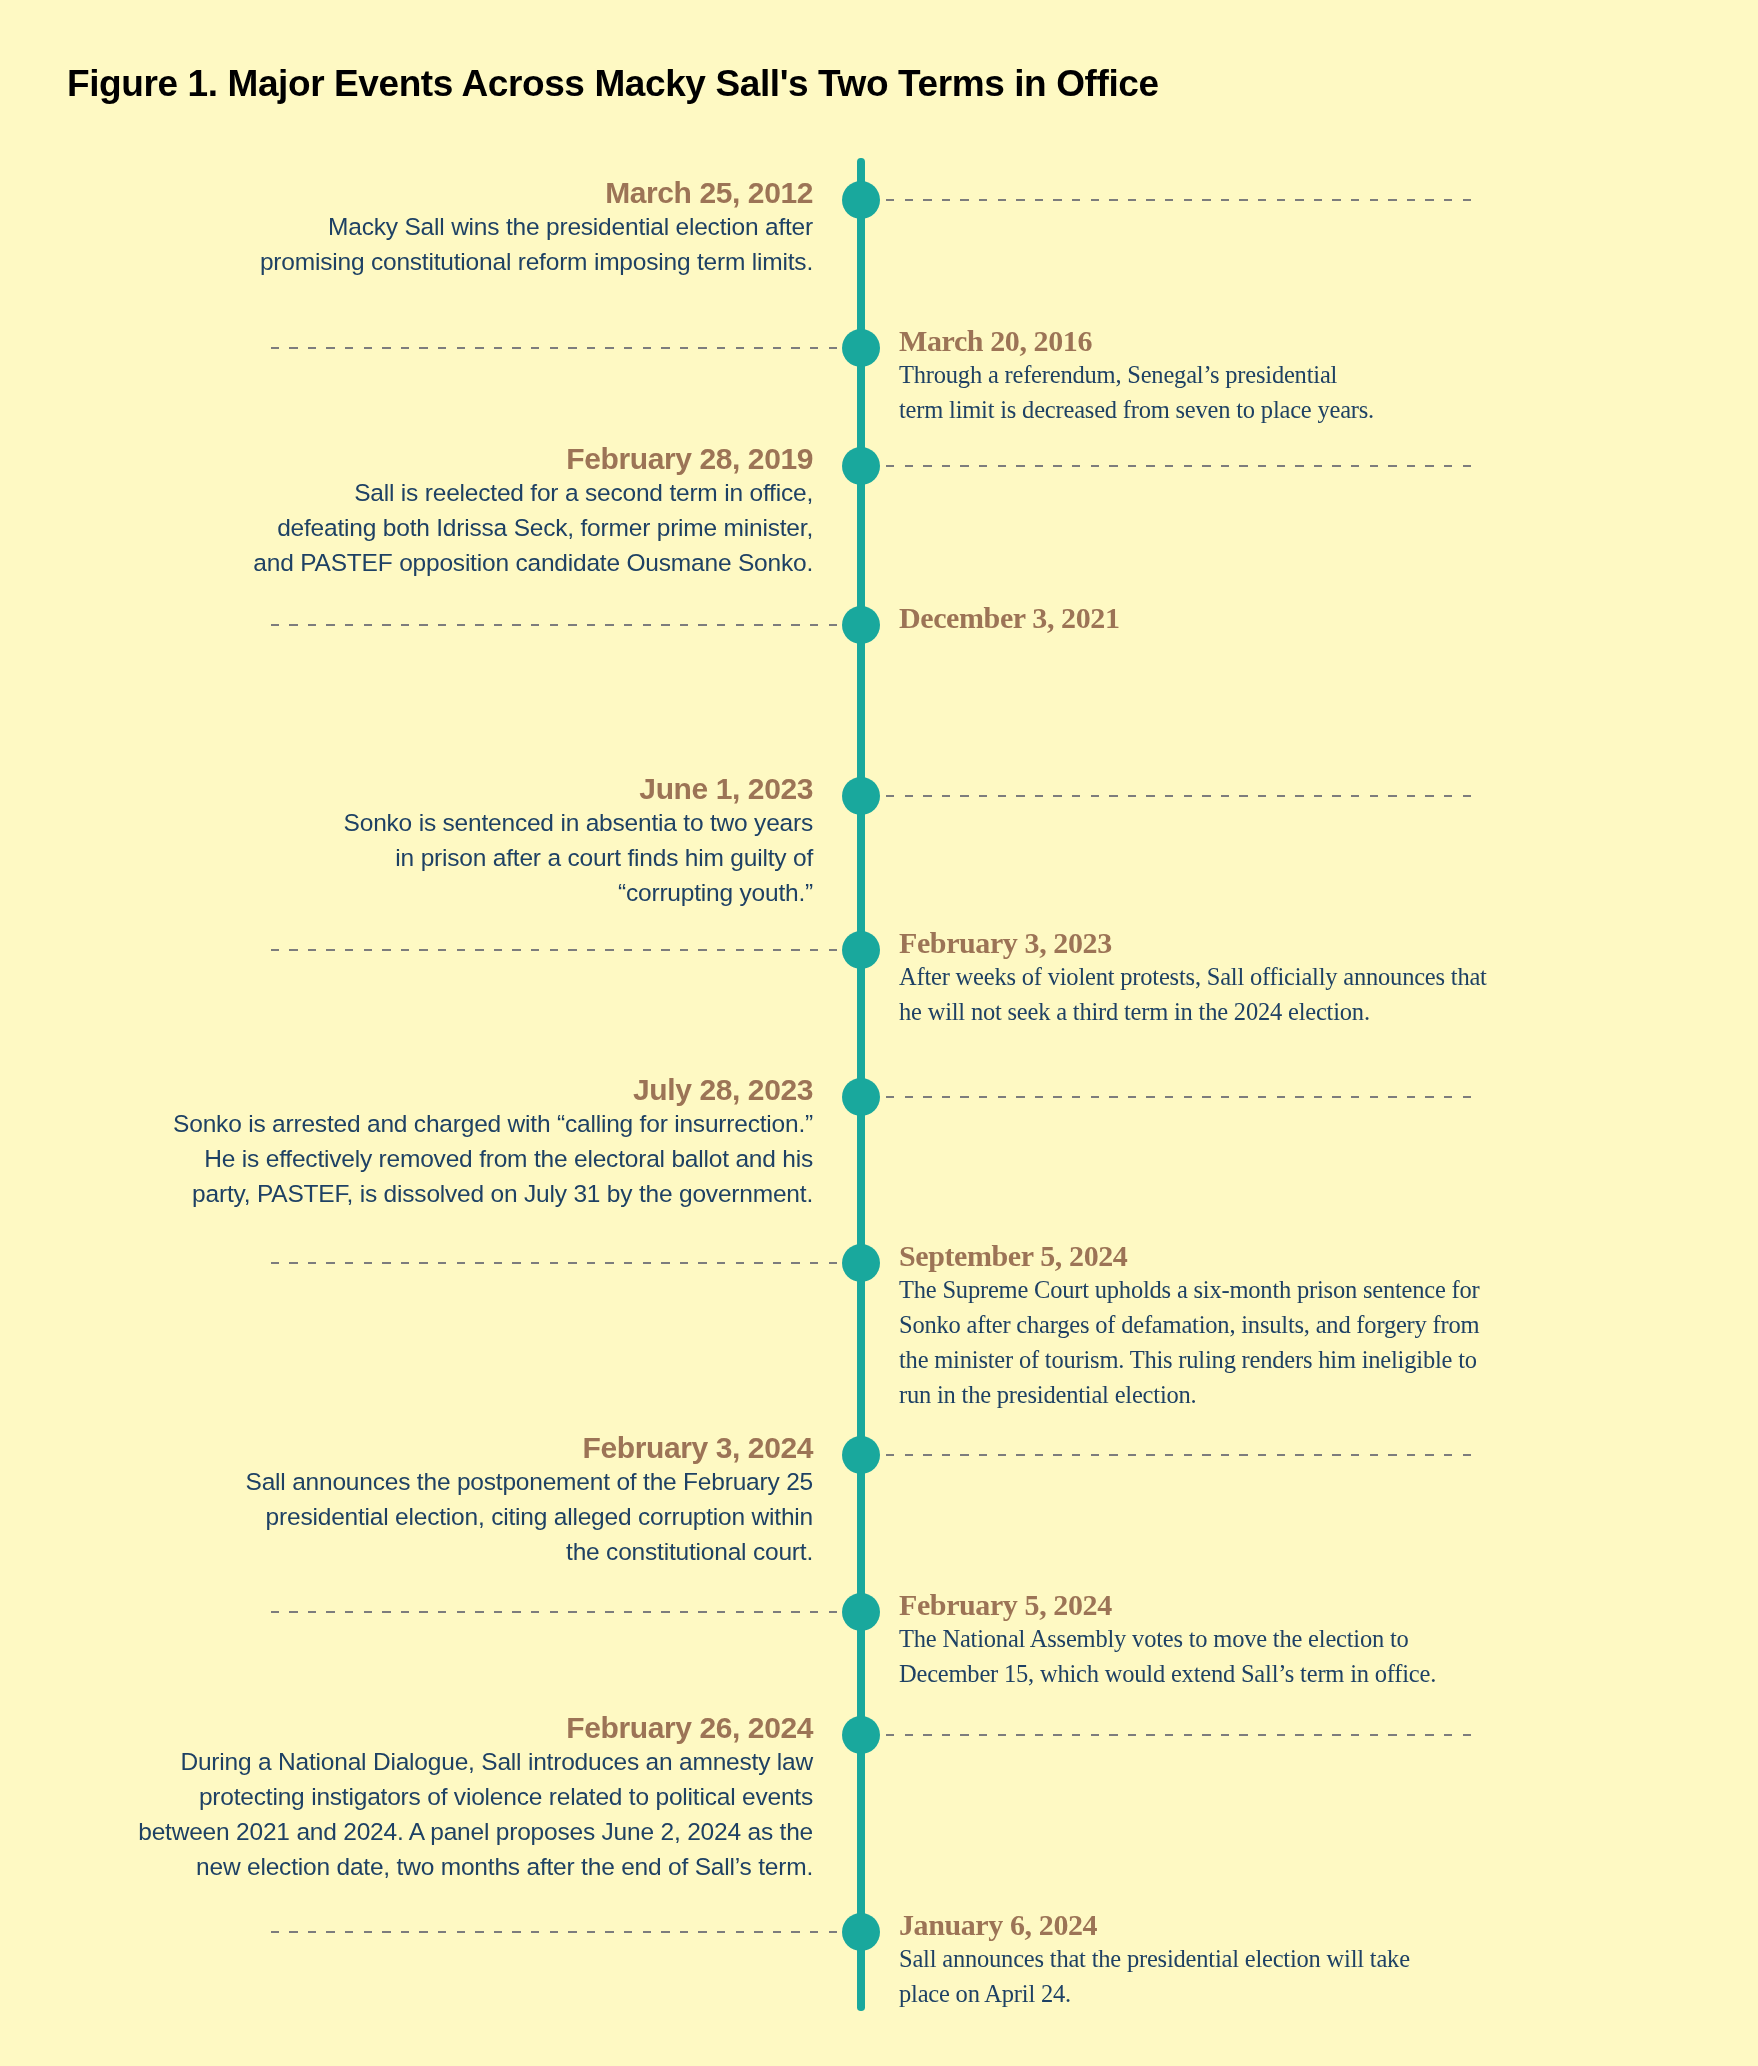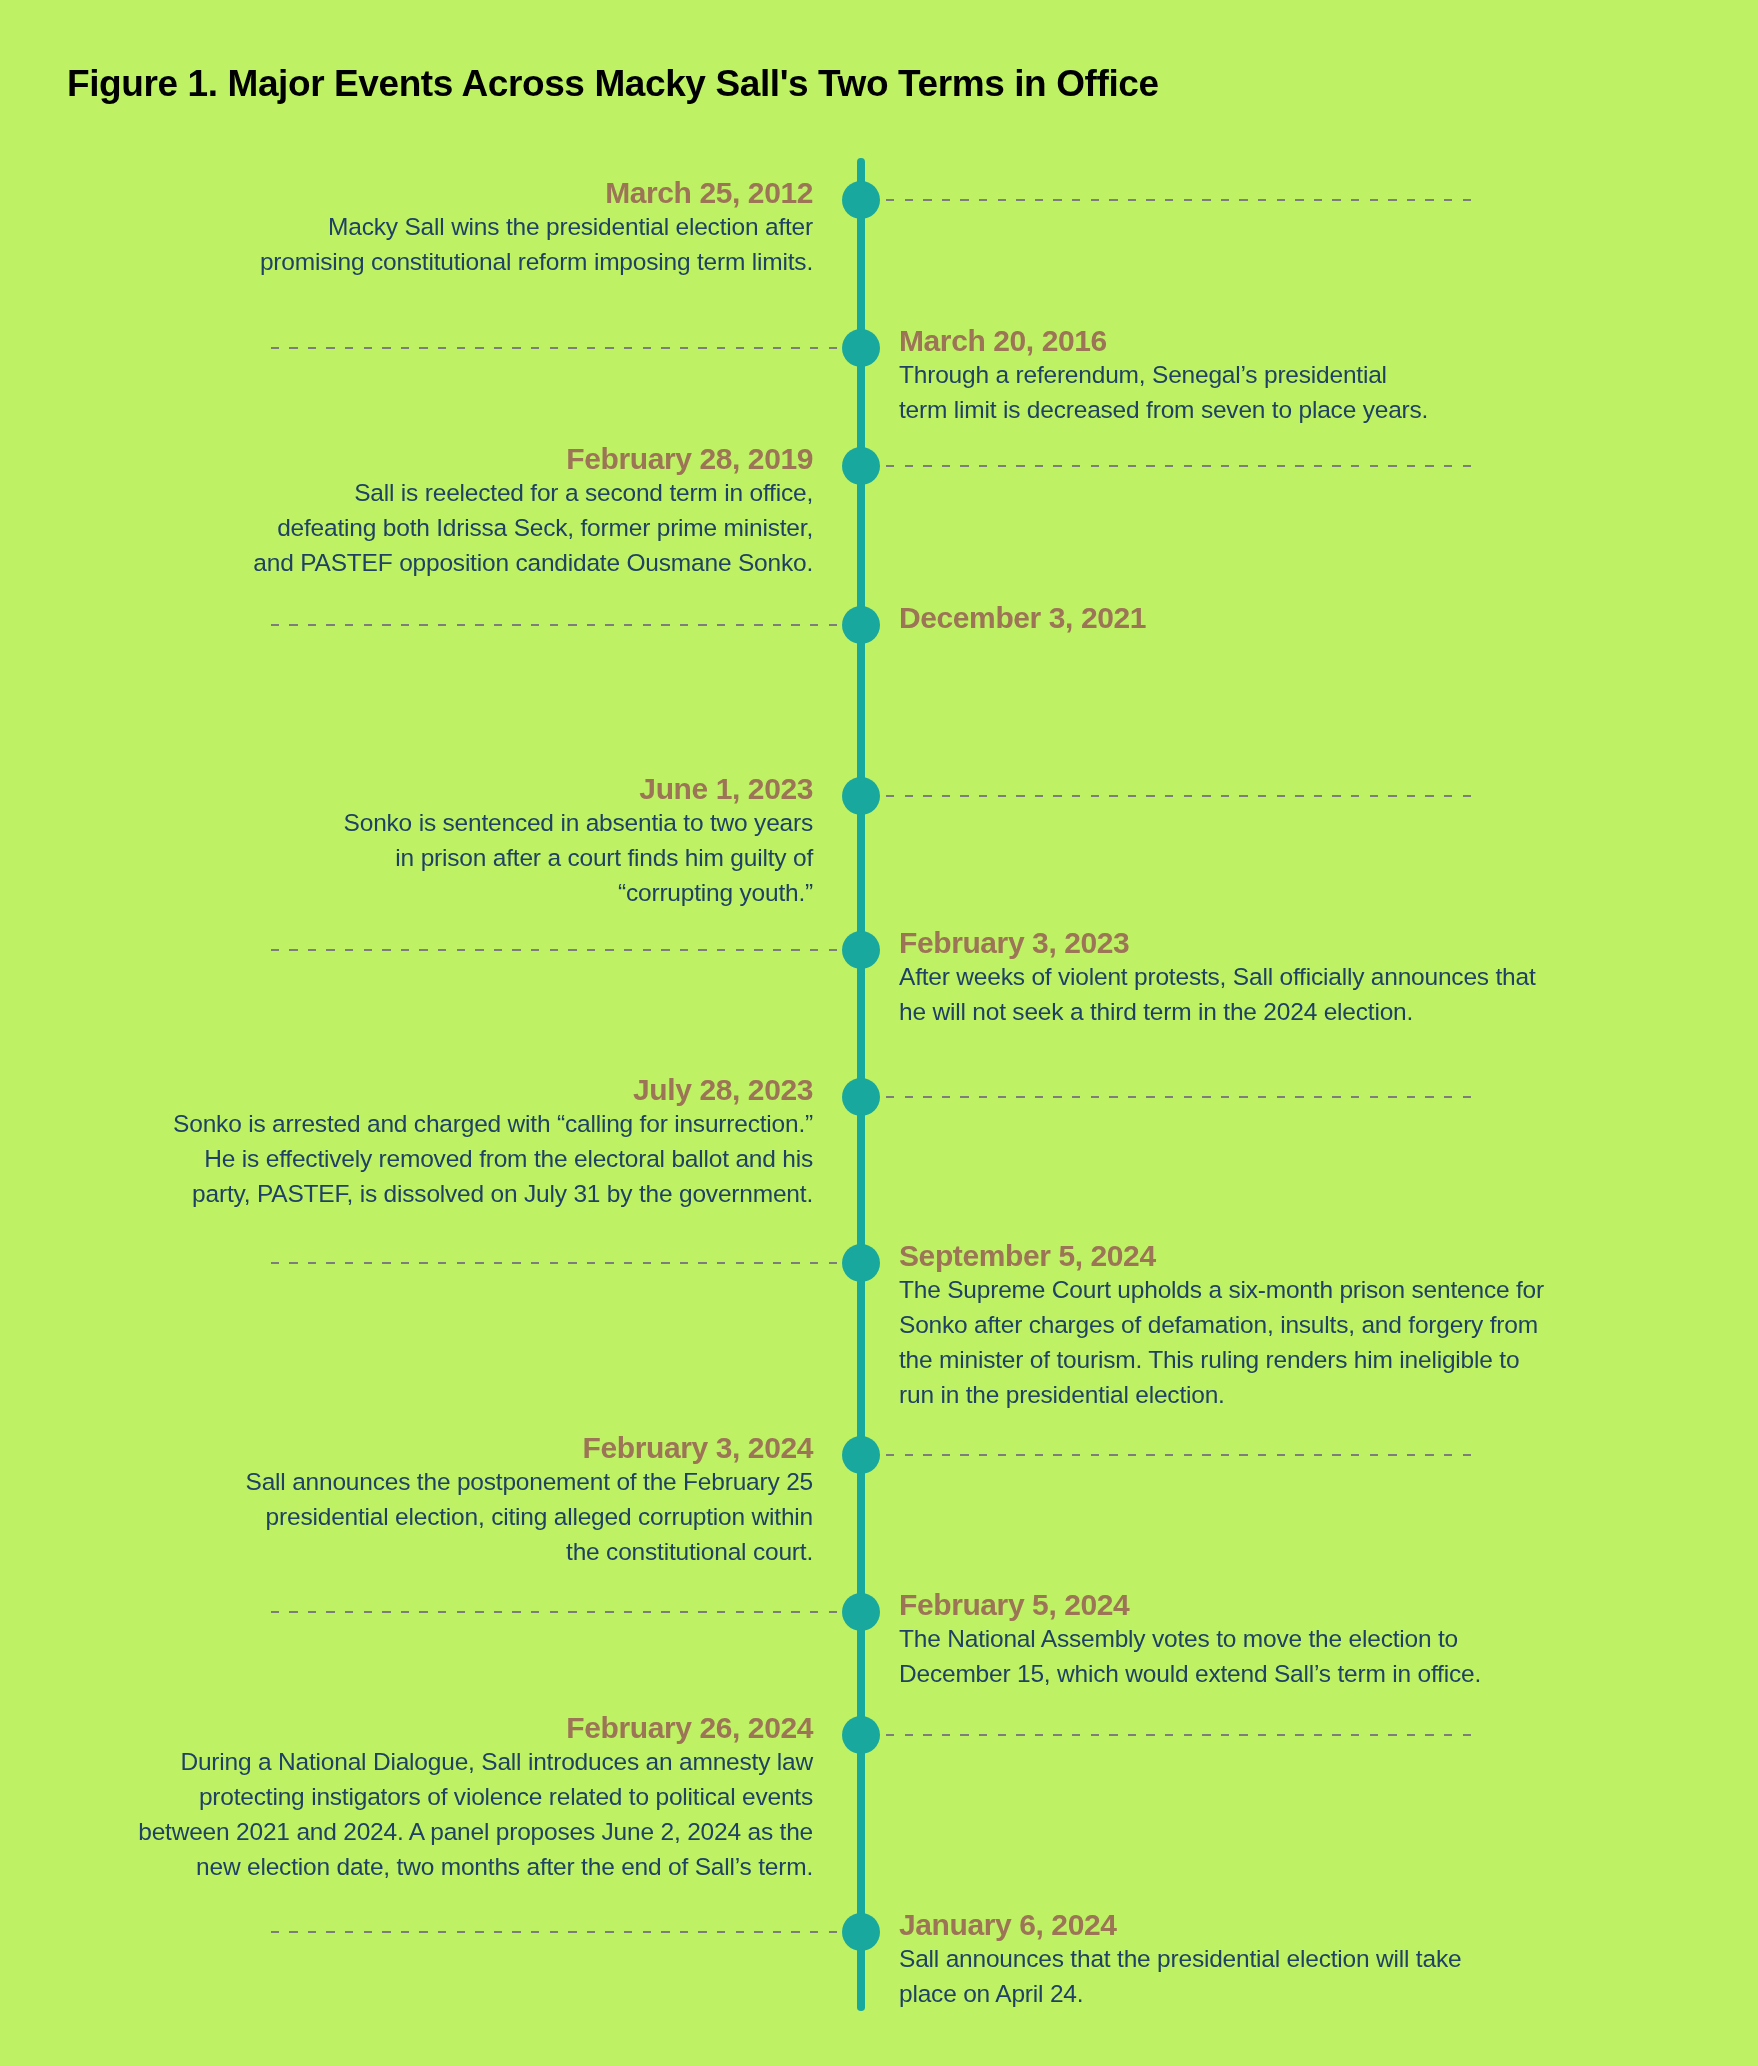--- a/index.html
+++ b/index.html
@@ -1,20 +1,20 @@
 <!DOCTYPE html>
 <html style="--accent: #19A89D; --date-color: #9C7456; --text-color: #1E4164; --dash-color: #7D7D7D; --title-color: #000000;font-size:6.8px"><head>
 <meta charset="utf-8">
 <style>
   html,body{margin:0;padding:0;background:#ffffff;}
   .figure{
     position:relative;
     width:1759px;
     height:2066px;
-    background:#bef264;
+    background:#fef9c3;
     font-family:"Liberation Sans", sans-serif;
     overflow:hidden;
   }
   .title{
     position:absolute;
     left:67px;
     top:63px;
     font-size:37px;
     font-weight:bold;
     letter-spacing:-0.4px;
@@ -66,20 +66,21 @@
   }
   .event.left .content{
     right:946px;
     width:823px;
     text-align:right;
   }
   .event.right .content{
     left:899px;
     width:823px;
     text-align:left;
+    font-family:Liberation Serif, serif;
   }
   .date{
     font-size:30px;
     font-weight:bold;
     line-height:31px;
     letter-spacing:-0.4px;
     color:var(--date-color,#9C7456);
   }
   .desc{
     margin-top:0.8px;

